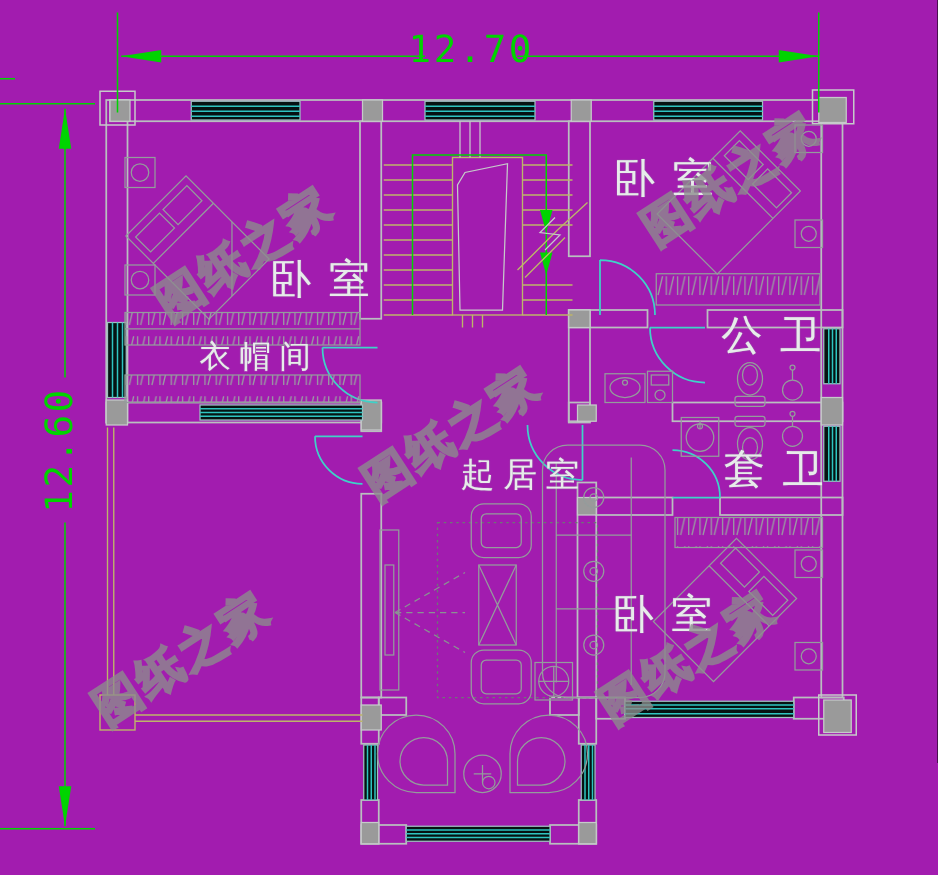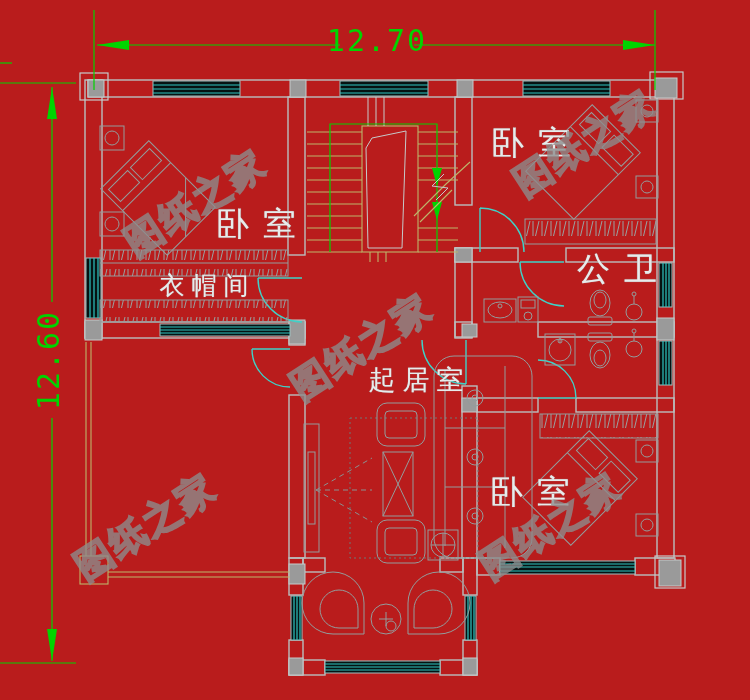--- a/index.html
+++ b/index.html
@@ -1,16 +1,16 @@
 <!DOCTYPE html>
 <html><head>
 <meta charset="utf-8">
 <style>
   html,body{margin:0;padding:0;background:#070909;}
-  .stage{position:relative;width:750px;height:700px;background:#b91c1c;overflow:hidden;
+  .stage{position:relative;width:750px;height:700px;background:#a21caf;overflow:hidden;
          font-family:"Liberation Serif","DejaVu Serif",serif;}
   svg.plan{position:absolute;left:0;top:0;}
   
   .wall{fill:none;stroke:#b9bfbf;stroke-width:1.4;}
   .col{fill:#9a9a9a;stroke:#c6caca;stroke-width:1;}
   .cap{fill:none;stroke:#c6caca;stroke-width:1.2;}
   .winf{fill:#061212;stroke:#9fc2c2;stroke-width:1;}
   .winl{stroke:#2fc4c0;stroke-width:1.2;}
   .door{stroke:#3ed2c8;stroke-width:1.4;fill:none;}
   .tan{stroke:#bdb56a;stroke-width:1.1;fill:none;}
@@ -331,20 +331,21 @@
   </g>
 </svg>
 
 <span class="dimtext" style="left:377px;top:40px;">12.70</span>
 <span class="dimtext dimleft" style="left:48px;top:360px;">12.60</span>
 
 <span class="lbl lbl2" style="left:256px;top:224px;">卧室</span>
 <span class="lbl lbl3" style="left:204px;top:285px;">衣帽间</span>
 <span class="lbl lbl2" style="left:531px;top:143px;">卧室</span>
 <span class="lbl lbl2" style="left:617px;top:269px;">公卫</span>
+<span class="lbl lbl2" style="left:619px;top:376px;">套卫</span>
 <span class="lbl lbl3" style="left:416px;top:380px;font-size:27px;font-family:Liberation Mono, monospace;">起居室</span>
 <span class="lbl lbl2" style="left:530px;top:492px;">卧室</span>
 
 <span class="wm" style="left:196px;top:203px;">图纸之家</span>
 <span class="wm" style="left:585px;top:143px;">图纸之家</span>
 <span class="wm" style="left:362px;top:347px;">图纸之家</span>
 <span class="wm" style="left:146px;top:527px;">图纸之家</span>
 <span class="wm" style="left:551px;top:526px;">图纸之家</span>
 
 </div>

